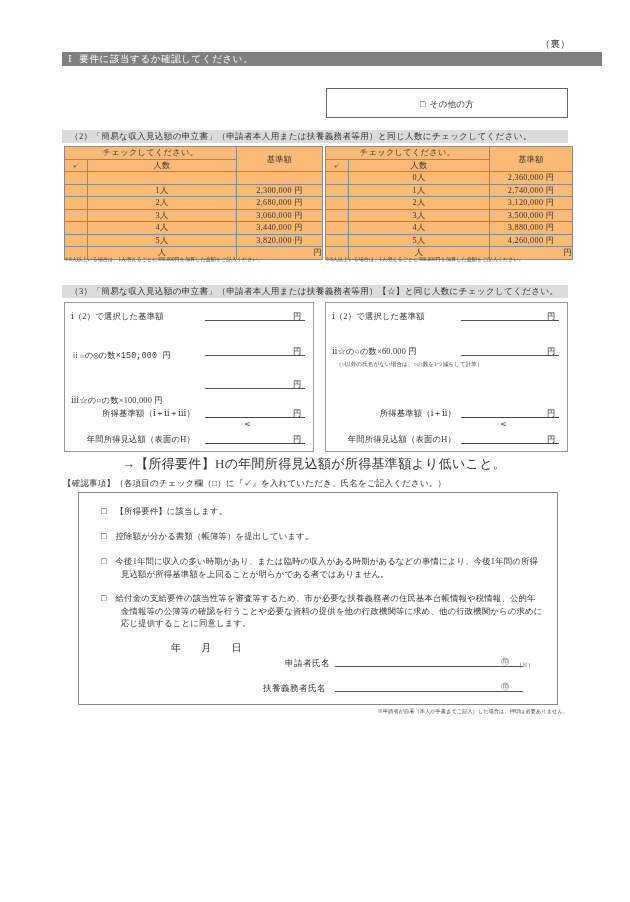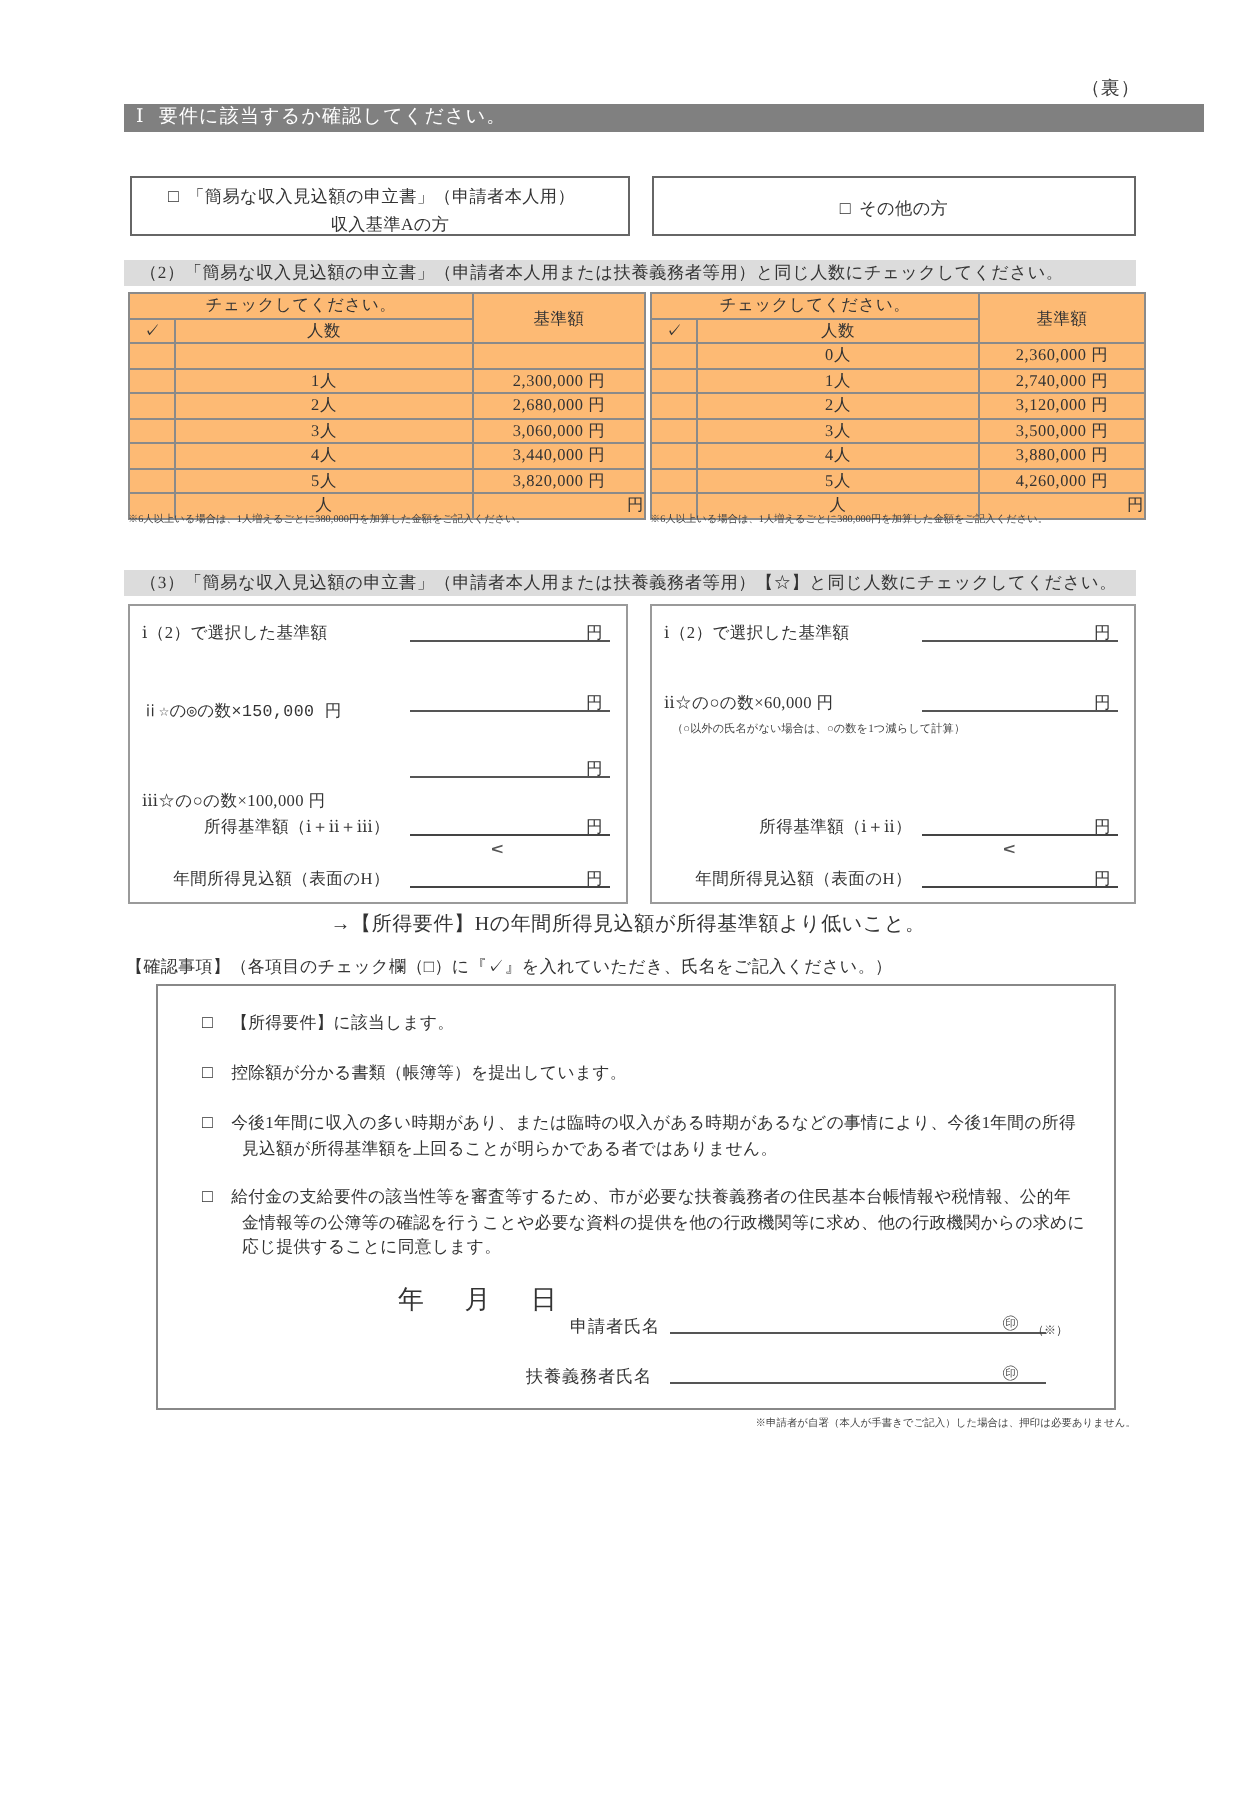--- a/index.html
+++ b/index.html
@@ -179,21 +179,21 @@
     color: #555;
     transform: rotate(90deg);
   }
 
   
   .arrow-line {
     position: absolute;
     left: 0; top: 455px;
     width: 584px;
     text-align: center;
-    font-size: 10px;
+    font-size: 13px;
     letter-spacing: 0.3px;
     color: #333;
     padding-left: 44px;
     box-sizing: border-box;
   }
 
   
   .confirm-title {
     position: absolute;
     left: 63px; top: 478px;
@@ -218,22 +218,22 @@
     letter-spacing: 0.15px;
     color: #333;
     text-indent: -20px;
     padding-left: 20px;
     box-sizing: border-box;
   }
   .chk-item .bx { margin-right: 9px; font-size: 9px; }
 
   .date-row {
     position: absolute;
-    left: 120px; top: 148px;
-    font-size: 13px;
+    left: 92px; top: 148px;
+    font-size: 10px;
     letter-spacing: 0.2px;
     color: #333;
   }
   .date-row span { margin-right: 20px; }
 
   .sign-row { position: absolute; font-size: 8.6px; color: #333; }
   .sign-label { position: absolute; white-space: nowrap; letter-spacing: 0.4px; }
   .sign-line {
     position: absolute;
     border-bottom: 1px solid #555;
@@ -265,24 +265,20 @@
 
 <div class="page">
 
   <div class="top-marker">（裏）</div>
 
   <div class="sec-bar">
     <span class="rn">Ⅰ</span><span>要件に該当するか確認してください。</span>
   </div>
 
 
-  <div class="choice-box" id="choiceA">
-    <span class="ln1"><span class="cbx">□</span><span>「簡易な収入見込額の申立書」（申請者本人用）</span></span>
-    <span class="ln2">収入基準Aの方</span>
-  </div>
   <div class="choice-box" id="choiceB">
     <span class="cbx">□</span><span>その他の方</span>
   </div>
 
   <div class="sub-bar" id="subbar2">（2）「簡易な収入見込額の申立書」（申請者本人用または扶養義務者等用）と同じ人数にチェックしてください。</div>
 
   <div class="tbl-wrap" id="tblL">
     <table class="std">
       <tbody>
           <tr>

